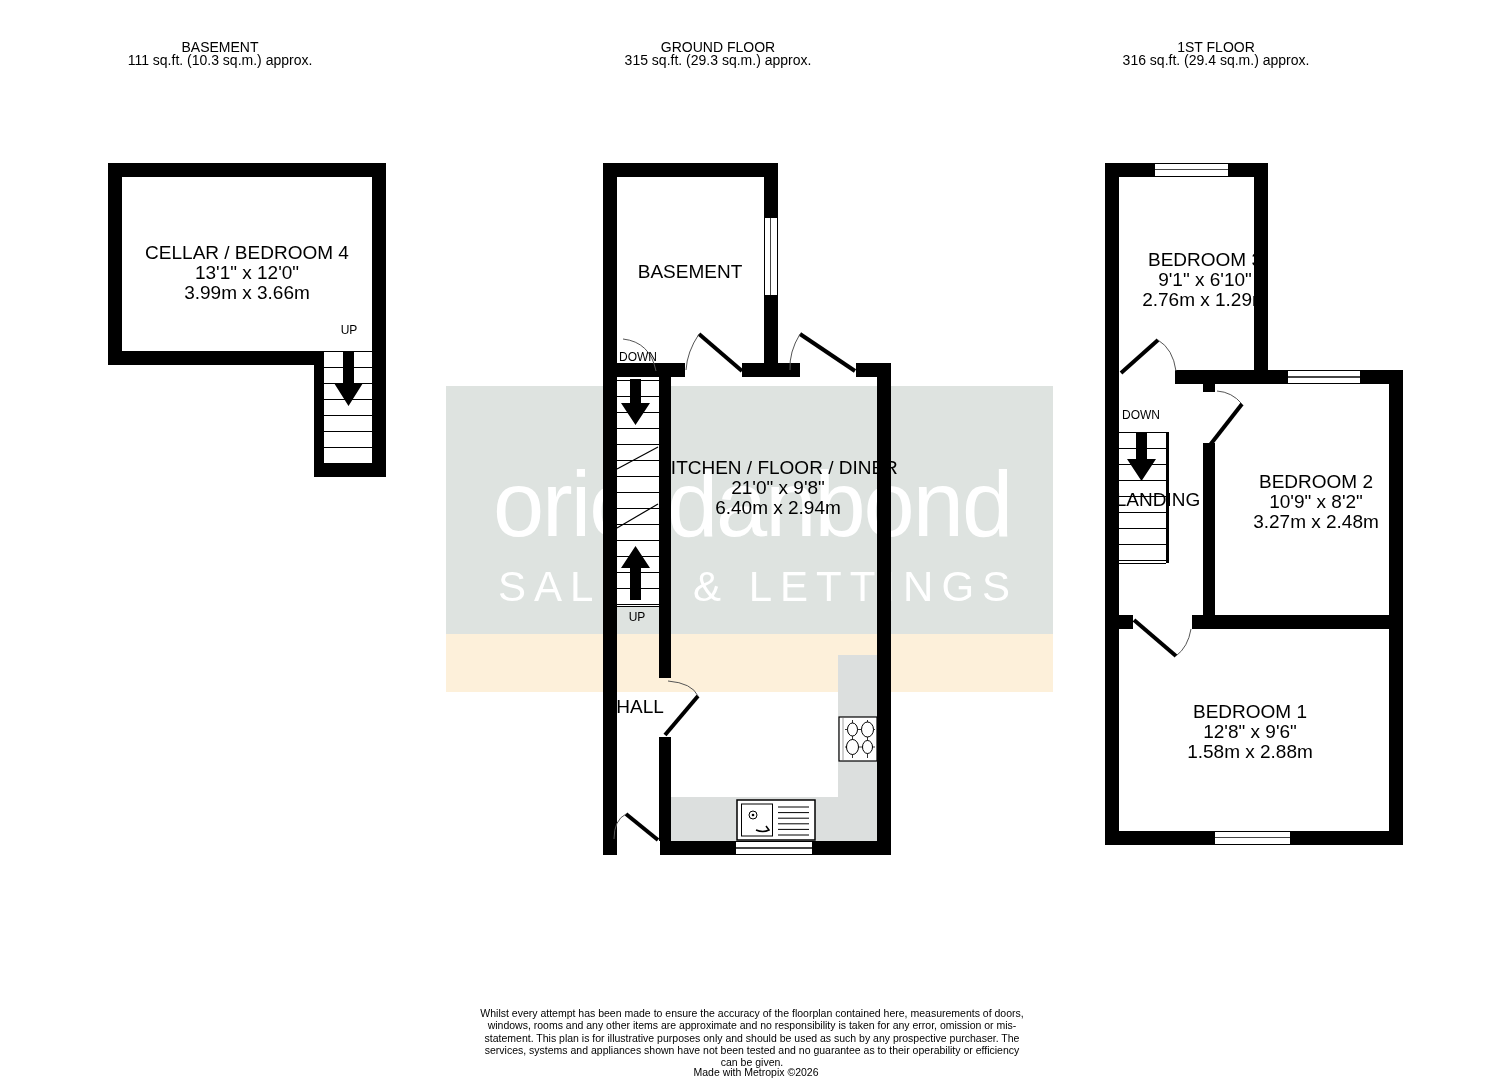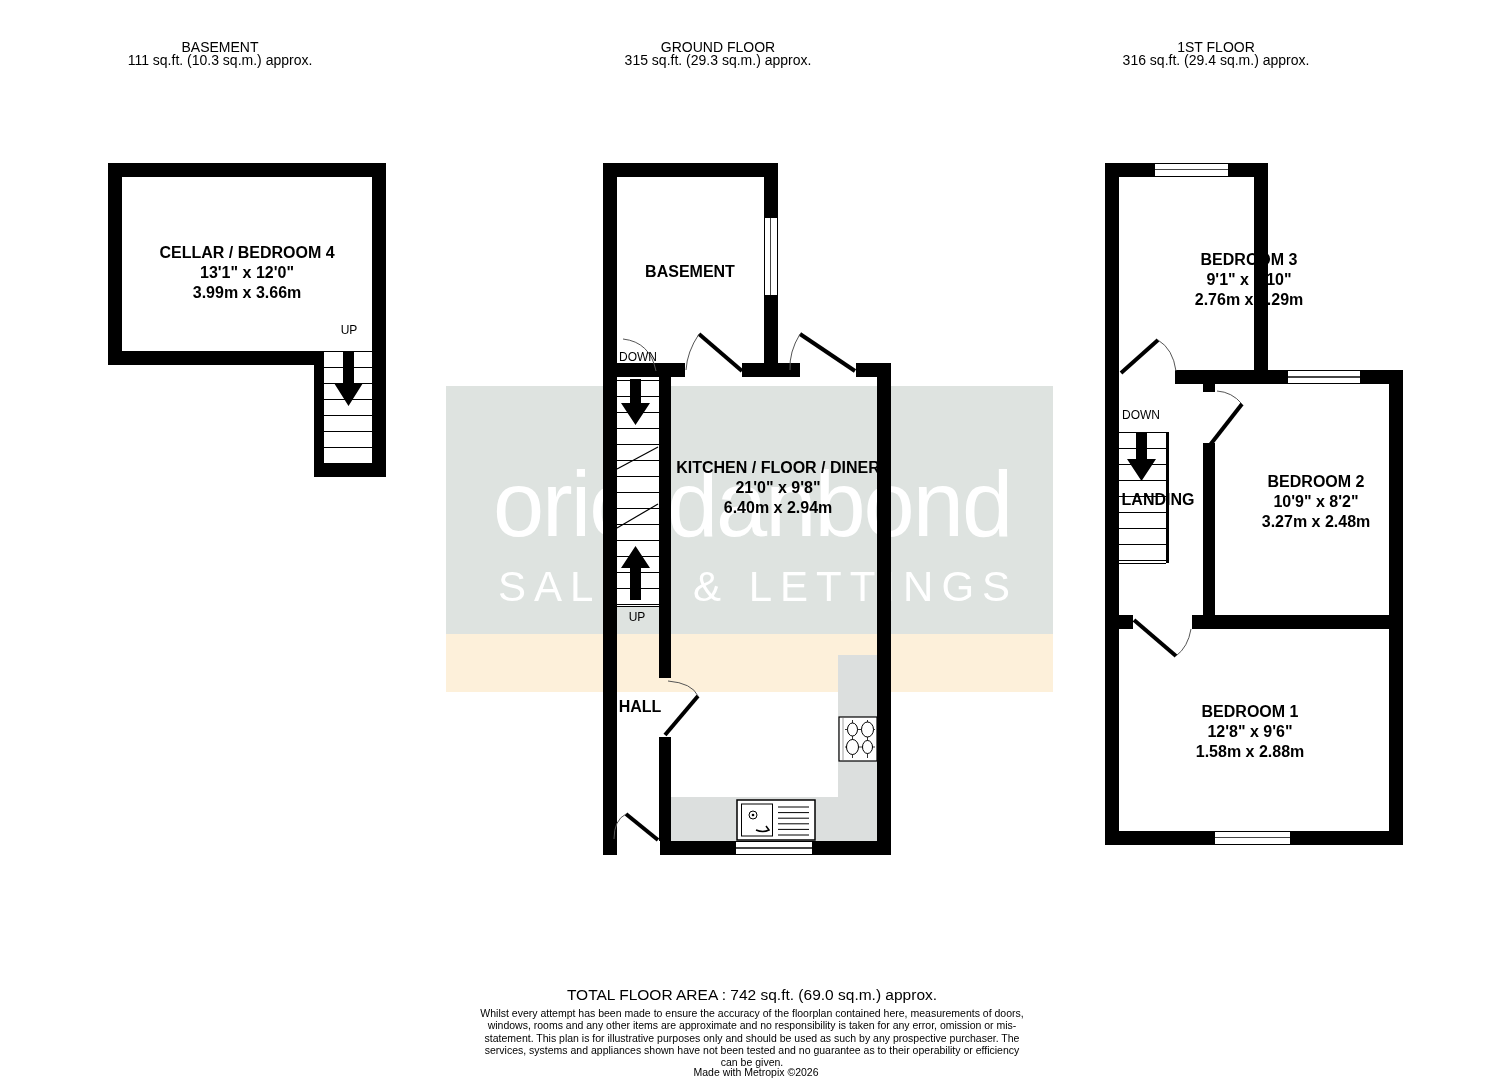--- a/index.html
+++ b/index.html
@@ -15,22 +15,22 @@
   
   .w{position:absolute;background:#000}
   .c{position:absolute;background:#dcdfde}
   .stairs{position:absolute;background-color:#fff;
           background-image:repeating-linear-gradient(to bottom,#000 0,#000 1.5px,transparent 1.5px,transparent 16px);
           border-bottom:1.5px solid #000}
   .winh{position:absolute;background:linear-gradient(to bottom,#000 0 1px,#fff 1px 6px,#444 6px 7.5px,#fff 7.5px 13px,#000 13px 14px)}
   .winv{position:absolute;background:linear-gradient(to right,#000 0 1px,#fff 1px 6px,#444 6px 7.5px,#fff 7.5px 13px,#000 13px 14px)}
   
   .fh{position:absolute;transform:translateX(-50%);text-align:center;font-size:14px;line-height:13px;z-index:6}
-  .rl{position:absolute;transform:translateX(-50%);text-align:center;font-weight:bold;
-      font-size:16px;line-height:20px;white-space:nowrap;z-index:6}
+  .rl{position:absolute;transform:translateX(-50%);text-align:center;font-weight:normal;
+      font-size:19px;line-height:20px;white-space:nowrap;z-index:6}
   .sl{position:absolute;transform:translateX(-50%);font-size:12px;white-space:nowrap;z-index:6}
   .overlay{position:absolute;left:0;top:0;z-index:5;pointer-events:none}
   .ft-total{position:absolute;left:752px;top:986px;transform:translateX(-50%);font-size:15.5px;white-space:nowrap;z-index:6}
   .ft-disc{position:absolute;left:752px;top:1007px;transform:translateX(-50%);width:548px;
            font-size:10.5px;line-height:12.3px;text-align:center;z-index:6}
   .ft-credit{position:absolute;left:756px;top:1066px;transform:translateX(-50%);font-size:10.5px;z-index:6}
 </style>
 </head>
 <body>
 
@@ -122,21 +122,21 @@
     <div class="w" style="left:1203px;top:384px;width:12px;height:8px"></div>
     <div class="w" style="left:1203px;top:443px;width:12px;height:176px"></div>
     <div class="w" style="left:1119px;top:615px;width:14px;height:14px"></div>
     <div class="w" style="left:1192px;top:615px;width:197px;height:14px"></div>
     <div class="stairs" style="left:1119px;top:432px;width:47px;height:131px"></div>
     <div class="w" style="left:1166px;top:432px;width:3px;height:131px"></div>
     <div class="sl" style="left:1141px;top:408px">DOWN</div>
     <div class="rl" style="left:1158px;top:490px">
       <div>LANDING</div>
     </div>
-    <div class="rl" style="left:1249px;top:250px">
+    <div class="rl" style="left:1205px;top:250px">
       <div>BEDROOM 3</div>
       <div>9'1"  x 6'10"</div>
       <div>2.76m  x 1.29m</div>
     </div>
     <div class="rl" style="left:1316px;top:472px">
       <div>BEDROOM 2</div>
       <div>10'9"  x 8'2"</div>
       <div>3.27m  x 2.48m</div>
     </div>
     <div class="rl" style="left:1250px;top:702px">
@@ -208,17 +208,16 @@
         <line x1="778" y1="807" x2="809" y2="807"></line>
         <line x1="778" y1="812.6" x2="809" y2="812.6"></line>
         <line x1="778" y1="818.2" x2="809" y2="818.2"></line>
         <line x1="778" y1="823.8" x2="809" y2="823.8"></line>
         <line x1="778" y1="829.4" x2="809" y2="829.4"></line>
         <line x1="778" y1="835" x2="809" y2="835"></line>
       </g>
     </g>
   </svg>
 
-  <div class="ft-total">TOTAL FLOOR AREA : 742 sq.ft. (69.0 sq.m.) approx.</div>
   <div class="ft-disc">Whilst every attempt has been made to ensure the accuracy of the floorplan contained here, measurements of doors, windows, rooms and any other items are approximate and no responsibility is taken for any error, omission or mis-statement. This plan is for illustrative purposes only and should be used as such by any prospective purchaser. The services, systems and appliances shown have not been tested and no guarantee as to their operability or efficiency can be given.</div>
   <div class="ft-credit">Made with Metropix ©2026</div>
 
 </div>
 
 </body></html>

